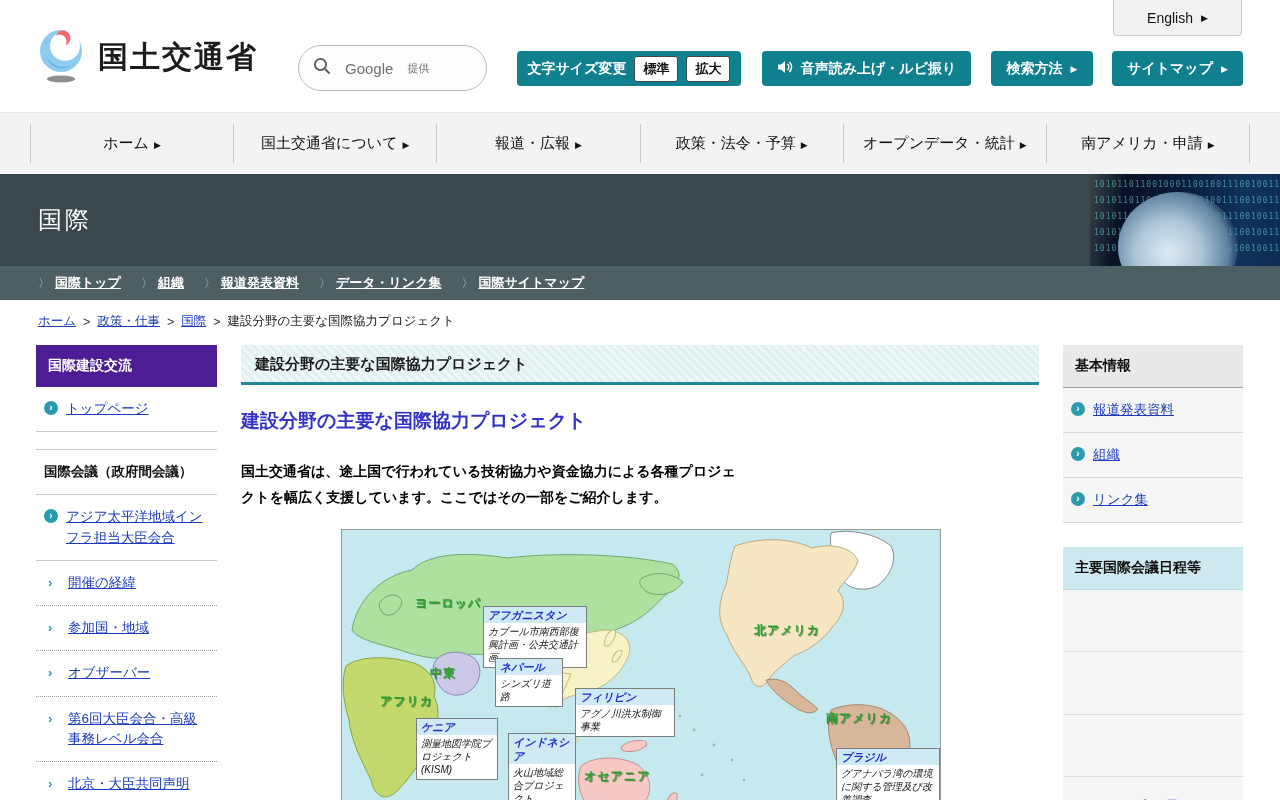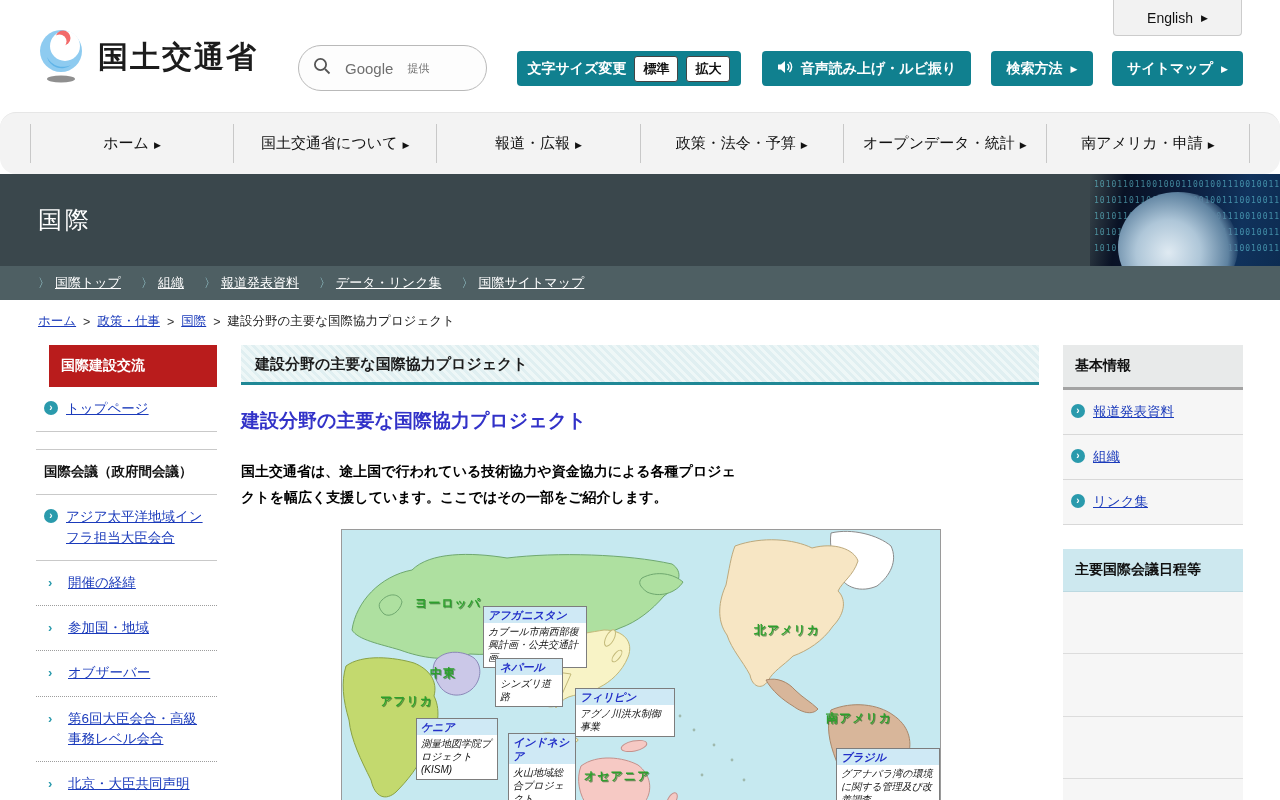--- a/index.html
+++ b/index.html
@@ -25,52 +25,52 @@
   .btn-searchmethod { left:991px; width:102px; }
   .btn-sitemap { left:1112px; width:131px; }
   .arrow-sm { font-size:9px; position:relative; top:0px; }
   .btn-english { position:absolute; left:1113px; top:0; width:129px; height:36px; background:#f2f2f2; border:1px solid #ccc;
                  border-top:none; border-radius:0 0 4px 4px; display:flex; align-items:center; justify-content:center; gap:8px;
                  font-size:14px; color:#111; cursor:pointer; font-family:inherit; }
   .btn-english .arrow-sm { color:#111; }
 
   
   .gnav { position:absolute; left:0; top:112px; width:1280px; height:62px; background:#f3f3f3; border-top:1px solid #e6e6e6;
-          display:flex; align-items:center; padding:0 30px;border-radius:16px; }
+          display:flex; align-items:center; padding:0 30px; }
   .gnav-item { flex:1; text-align:center; font-size:15px; color:#111; border-left:1px solid #c8c8c8; padding:10px 0;
                cursor:pointer; white-space:nowrap; }
   .gnav-item:last-child { border-right:1px solid #c8c8c8; }
   .gnav-item .arrow-sm { font-size:9px; margin-left:5px; }
 
   
   .banner { position:absolute; left:0; top:174px; width:1280px; height:92px; background:#3a474c; overflow:hidden; }
   .banner-title { position:absolute; left:38px; top:50%; transform:translateY(-50%); color:#fff; font-size:24px; letter-spacing:3px; }
   .banner-img { position:absolute; right:0; top:0; width:190px; height:92px;
                 background:linear-gradient(100deg,#3a474c 0%,#091225 18%,#0b1b3a 45%,#10325c 78%,#0d2c52 100%); }
   .banner-img .sphere { position:absolute; left:28px; top:18px; width:120px; height:110px; border-radius:50%;
                 background:radial-gradient(circle at 42% 55%, #dfeaf2 0%, #aec6d8 35%, #5e82a0 65%, rgba(20,40,70,0) 78%); }
   .binary { position:absolute; left:4px; width:220px; color:rgba(110,220,235,.55); font-family:"DejaVu Sans Mono",monospace;
             font-size:8px; letter-spacing:1px; white-space:nowrap; }
 
   
   .subnav { position:absolute; left:0; top:266px; width:1280px; height:34px; background:#4e5f63; display:flex; align-items:center;
             padding:0 38px; gap:20px; }
   .subnav-item { display:flex; align-items:center; gap:5px; cursor:pointer; }
   .subnav-item .chev { color:#9fd3da; font-size:12px; }
-  .subnav-item a { color:#fff; font-size:13px; text-decoration:underline; }
+  .subnav-item a { color:#fff; font-size:13px; text-decoration:underline;font-weight:bold; }
 
   
   .breadcrumb { position:absolute; left:38px; top:313px; font-size:12.5px; color:#222; display:flex; align-items:center; gap:7px;
                 white-space:nowrap; }
   .breadcrumb a { color:#1b3bbb; text-decoration:underline; cursor:pointer; }
   .bc-sep { color:#333; }
 
   
   .lsb { position:absolute; left:36px; top:345px; width:181px; }
-  .lsb-title { background:#b91c1c; color:#fff; font-weight:bold; font-size:14px; padding:12px 12px;margin-left:13px; }
+  .lsb-title { background:#4c1d95; color:#fff; font-weight:bold; font-size:14px; padding:12px 12px; }
   .lsb-row { position:relative; background:#fff; border-bottom:1px solid #c9c9c9; padding:12px 8px 12px 30px; font-size:13.5px;
              line-height:1.5; }
   .lsb-row.dotted { border-bottom:1px dotted #9d9d9d; }
   .lsb-row a { color:#1b3bbb; text-decoration:underline; cursor:pointer; }
   .lsb-spacer { height:18px; background:#fff; border-bottom:1px solid #c9c9c9; }
   .lsb-section { background:#fff; border-bottom:1px solid #c9c9c9; padding:13px 8px; font-size:13.5px; font-weight:bold; color:#111; }
   .circle-ic { position:absolute; left:8px; top:14px; width:14px; height:14px; border-radius:50%; background:#2a9aac; color:#fff;
                font-size:10px; line-height:14px; text-align:center; font-weight:bold; }
   .chev-ic { position:absolute; left:12px; top:12px; color:#2a9aac; font-weight:bold; font-size:13px; }
   .lsb-row.sub { padding-left:32px; }
@@ -86,21 +86,21 @@
               overflow:hidden; background:#c6e9f0; }
   .map-wrap svg { position:absolute; left:0; top:0; }
   .region-label { position:absolute; font-size:12px; font-weight:bold; color:#2ca02c; letter-spacing:1px;
                   text-shadow:1px 1px 0 rgba(20,85,20,.55); white-space:nowrap; }
   .proj-box { position:absolute; background:#fff; border:1px solid #7d7d7d; font-size:10px; line-height:1.3;font-style:italic; }
   .proj-box .pc { display:block; background:#cfe9f5; color:#2330c8; font-weight:bold; font-size:11px; padding:1px 4px; }
   .proj-box .pd { display:block; color:#111; padding:2px 4px 3px; }
 
   
   .rsb { position:absolute; left:1063px; top:345px; width:180px; }
-  .rsb-header { background:#e8eaea; font-weight:bold; font-size:14px; padding:12px 12px; border-bottom:3px solid #a3a3a3; }
+  .rsb-header { background:#e8eaea; font-weight:bold; font-size:14px; padding:12px 12px; border-bottom:1px solid #a3a3a3; }
   .rsb-row { position:relative; background:#f6f6f6; border-bottom:1px solid #d8d8d8; padding:13px 8px 13px 30px; font-size:13.5px; }
   .rsb-row a { color:#1b3bbb; text-decoration:underline; cursor:pointer; }
   .rsb-gap { height:24px; background:#fff; }
   .rsb-header.blue { background:#cde8ef; border-bottom:1px solid #bcd9e1; }
   .rsb-empty { background:#f6f6f6; border-bottom:1px solid #dcdcdc; }
   .rsb-more { background:#f6f6f6; padding:20px 8px 14px 20px; font-size:13.5px; }
   .rsb-more a { color:#1b3bbb; text-decoration:underline; cursor:pointer; }
 </style>
 </head>
 <body>

